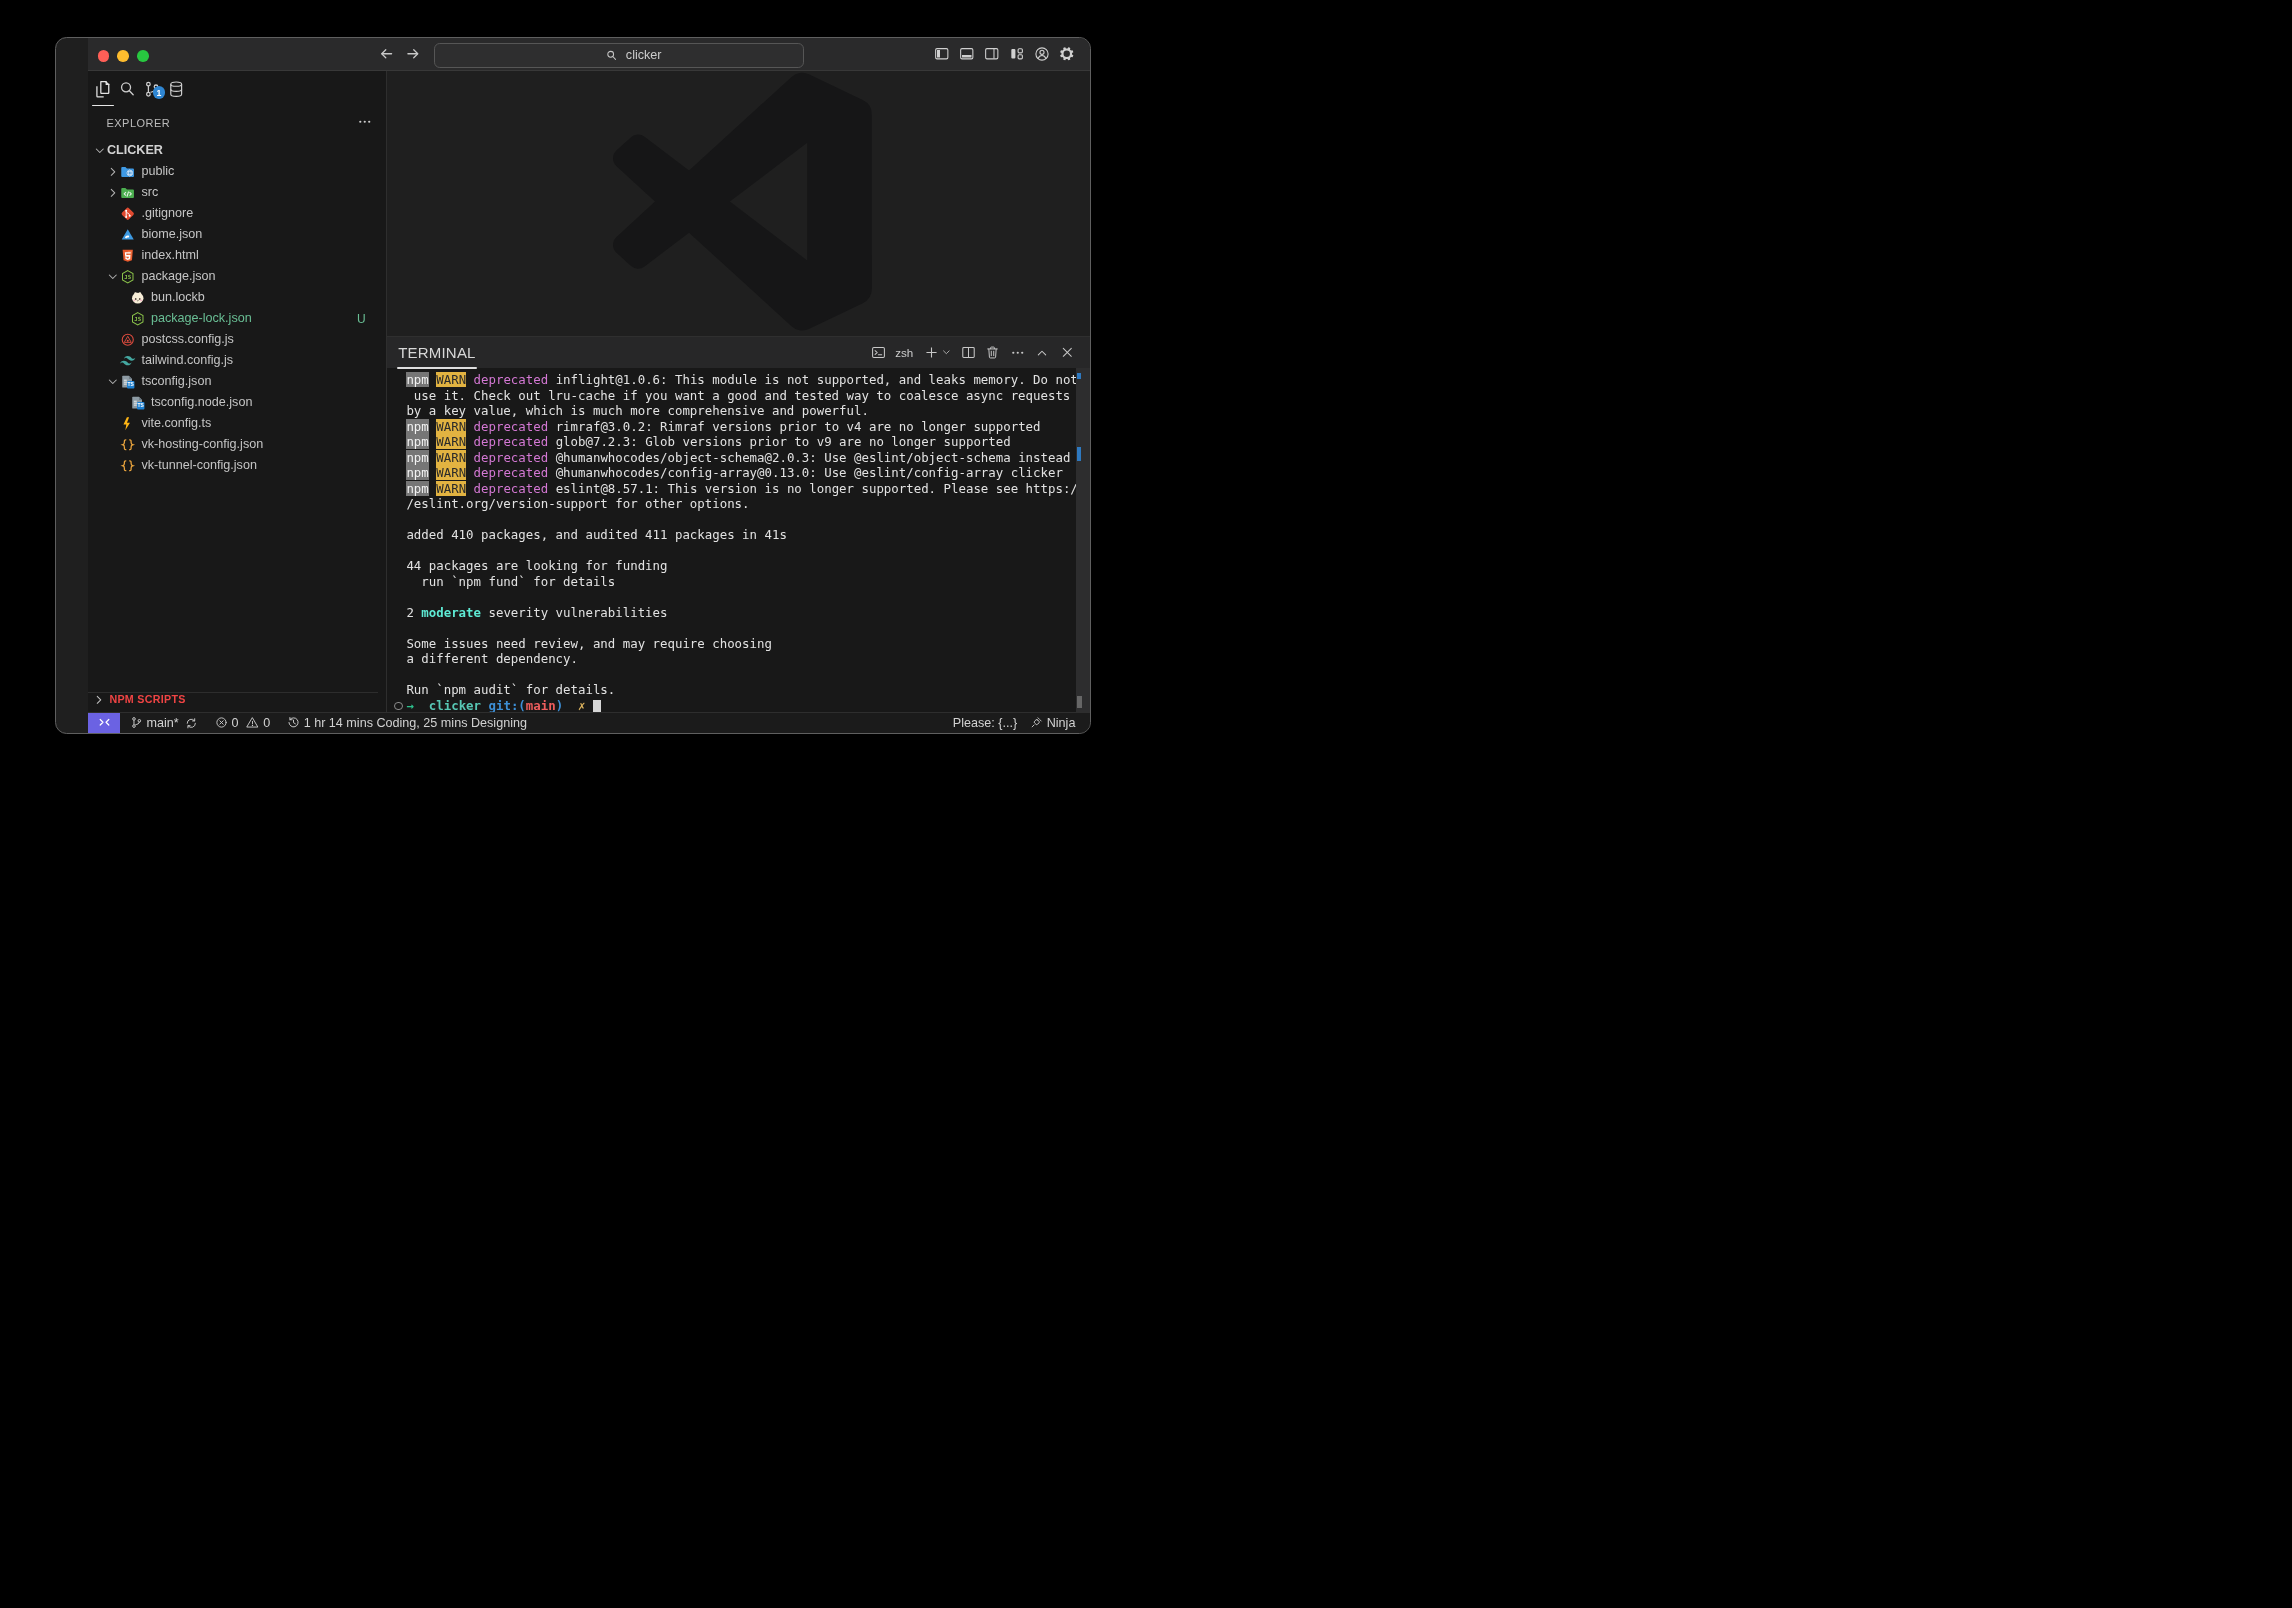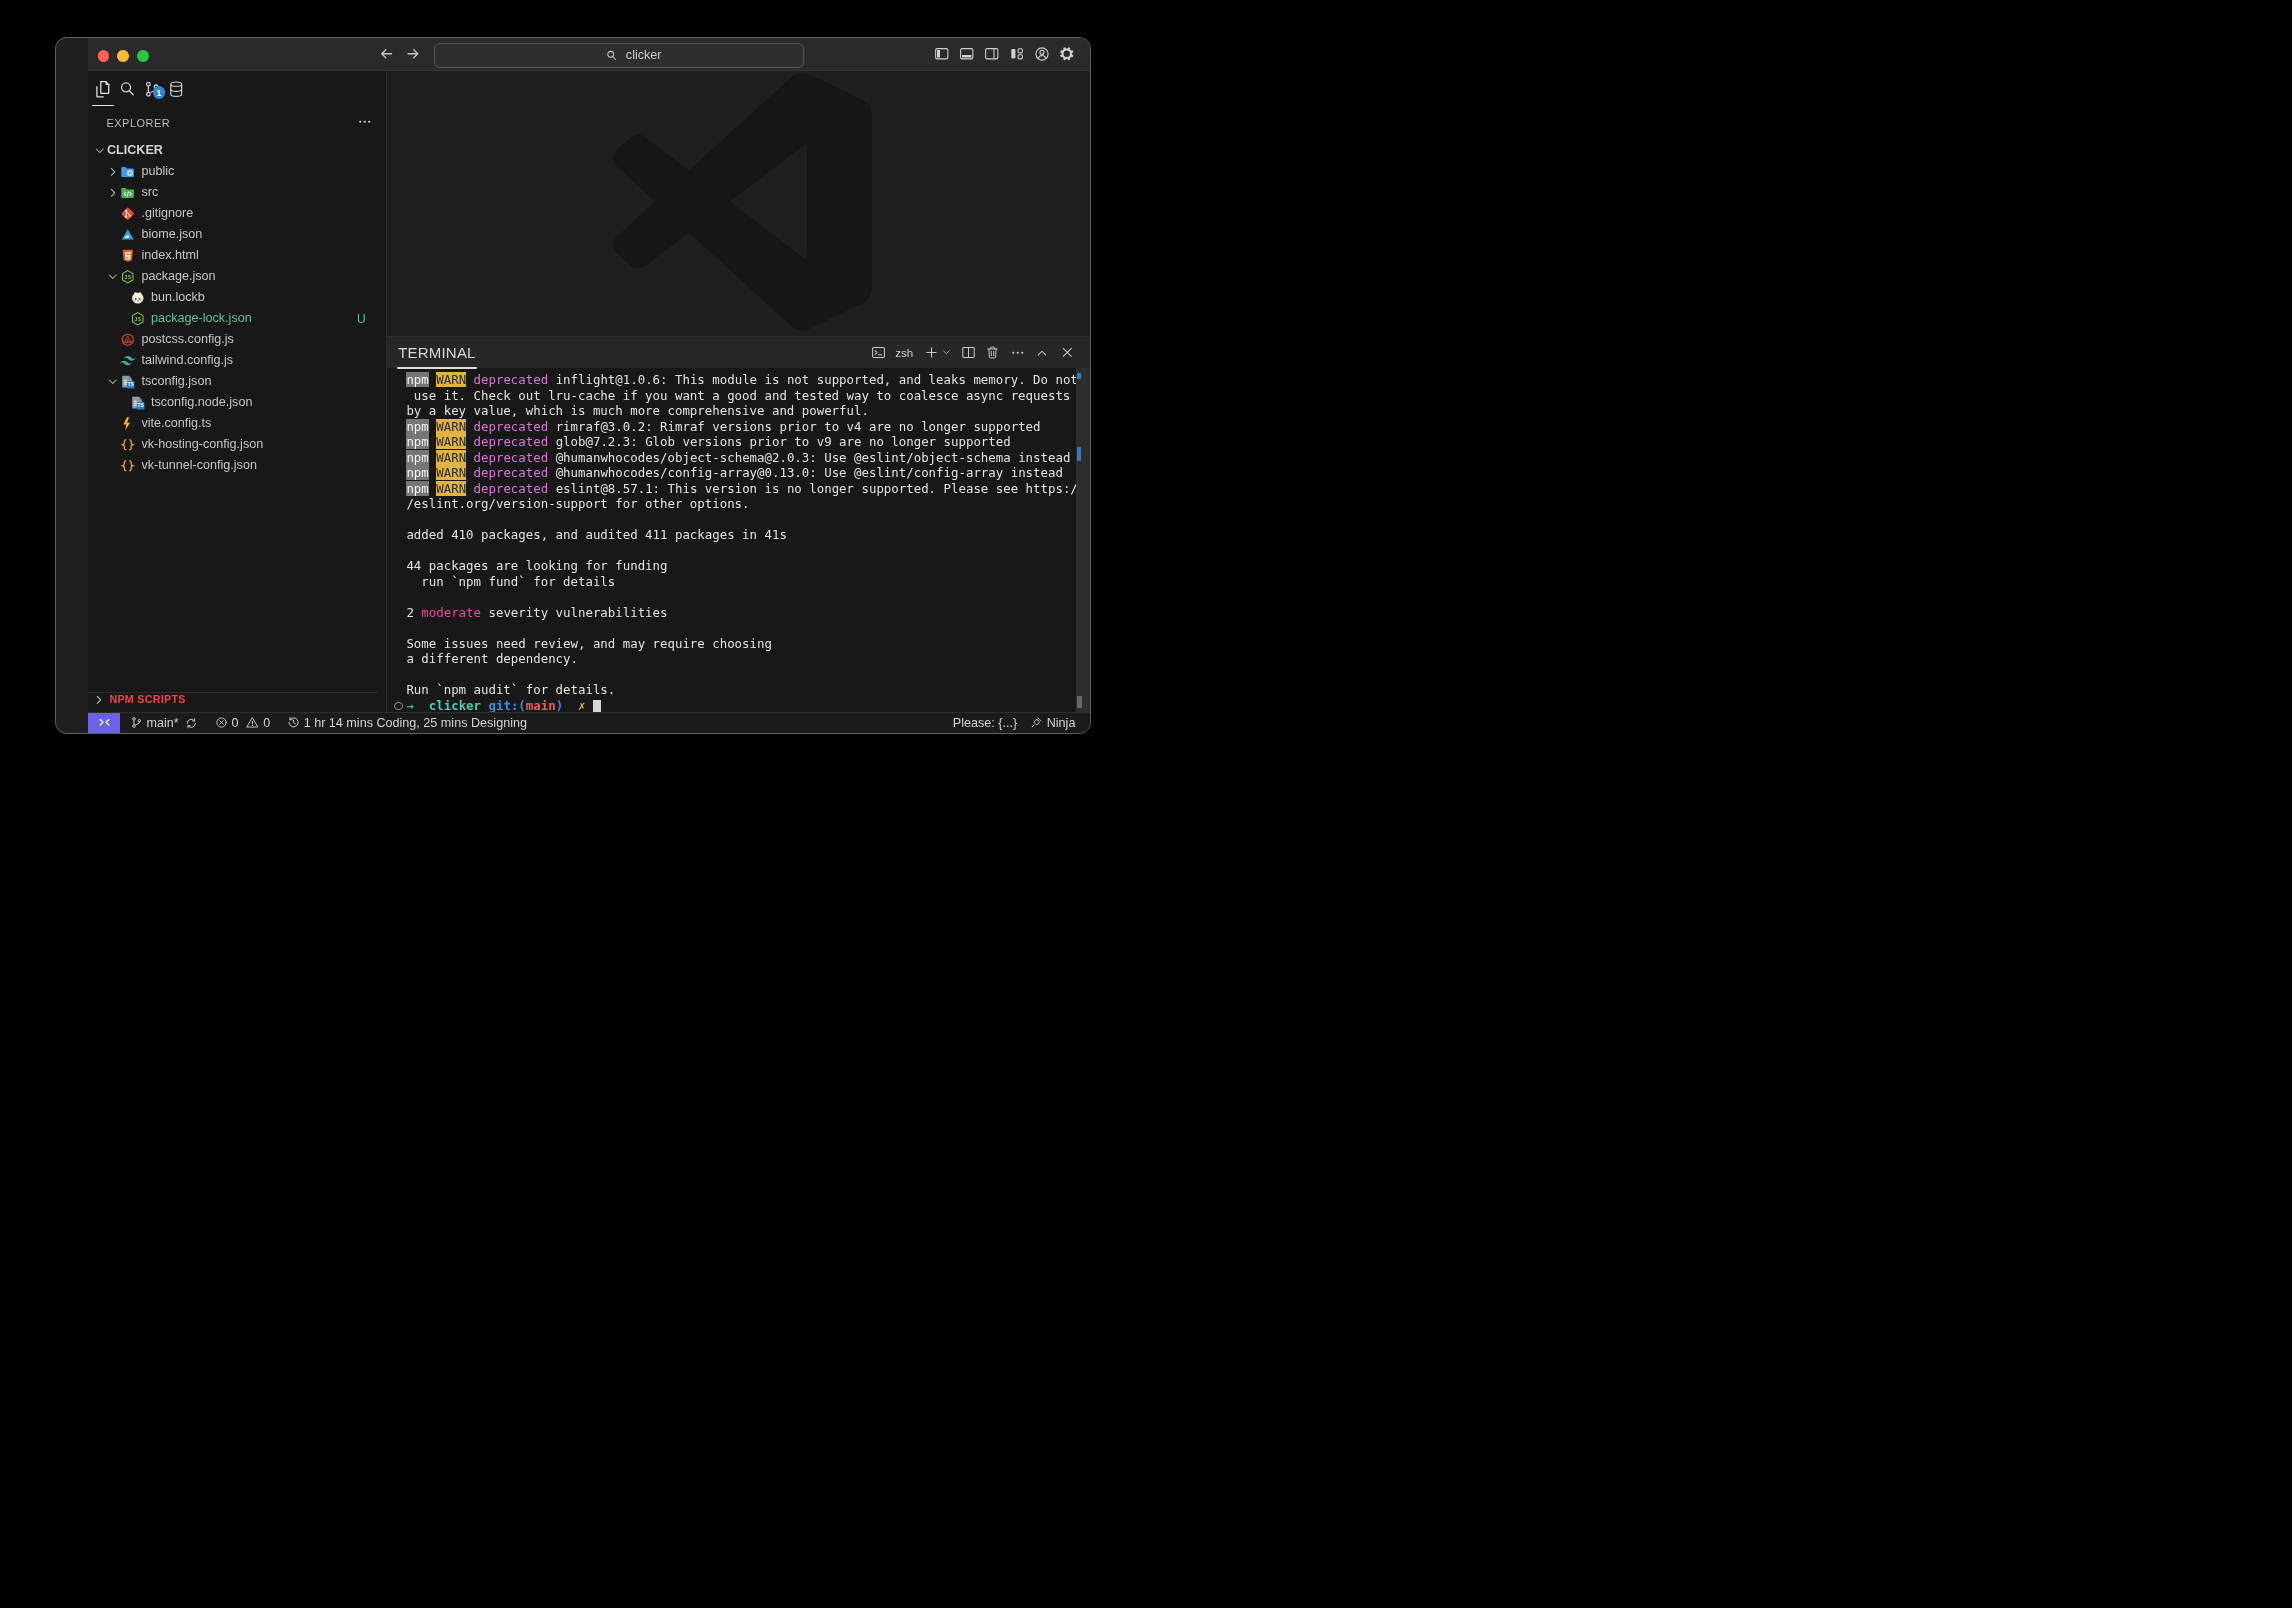--- a/index.html
+++ b/index.html
@@ -75,21 +75,21 @@
   .pa { display:flex; align-items:center; justify-content:center; }
   .zsh-label { font-size:11.6px; color:#cccccc; margin-left:4.9px; }
   
   .terminal { position:absolute; left:0; right:13.6px; top:31px; bottom:0;
     padding:4.4px 0 0 19.4px; font-family:"DejaVu Sans Mono",monospace;
     font-size:12.4px; line-height:15.5px; color:#e2e2e2; overflow:hidden; }
   .tl { height:15.5px; white-space:pre; }
   .seg-npm { background:#767676; color:#f2f2f2; }
   .seg-warn { background:#e2b341; color:#2a2a2a; }
   .seg-dep { color:#d478d4; }
-  .seg-y { color:#ec4899; font-weight:400; }
+  .seg-y { color:#5eead4; font-weight:700; }
   .seg-parrow { color:#2dc08d; font-weight:700; display:inline-block; width:7.5px; }
   .seg-pdir { color:#57c7b4; font-weight:700; }
   .seg-pgit { color:#3d8fd6; font-weight:700; }
   .seg-pbranch { color:#ef5e5e; font-weight:700; }
   .seg-px { color:#ddb45e; display:inline-block; width:7.5px; }
   .seg-cursor { display:inline-block; width:7.5px; height:14px; background:#d6d6d6;
     vertical-align:-2.4px; }
   .prompt-line { position:relative; }
   .prompt-deco { position:absolute; left:-12px; top:3.9px; width:8.3px; height:8.3px;
     border:1.3px solid #8b8b8b; border-radius:50%; }
@@ -645,21 +645,21 @@
               </span>
           </div>
         </div>
         <div class="terminal" id="terminal">
             <div class="tl"><span class="seg-npm">npm</span><span> </span><span class="seg-warn">WARN</span><span> </span><span class="seg-dep">deprecated</span><span> inflight@1.0.6: This module is not supported, and leaks memory. Do not</span></div>
             <div class="tl"><span> use it. Check out lru-cache if you want a good and tested way to coalesce async requests</span></div>
             <div class="tl"><span>by a key value, which is much more comprehensive and powerful.</span></div>
             <div class="tl"><span class="seg-npm">npm</span><span> </span><span class="seg-warn">WARN</span><span> </span><span class="seg-dep">deprecated</span><span> rimraf@3.0.2: Rimraf versions prior to v4 are no longer supported</span></div>
             <div class="tl"><span class="seg-npm">npm</span><span> </span><span class="seg-warn">WARN</span><span> </span><span class="seg-dep">deprecated</span><span> glob@7.2.3: Glob versions prior to v9 are no longer supported</span></div>
             <div class="tl"><span class="seg-npm">npm</span><span> </span><span class="seg-warn">WARN</span><span> </span><span class="seg-dep">deprecated</span><span> @humanwhocodes/object-schema@2.0.3: Use @eslint/object-schema instead</span></div>
-            <div class="tl"><span class="seg-npm">npm</span><span> </span><span class="seg-warn">WARN</span><span> </span><span class="seg-dep">deprecated</span><span> @humanwhocodes/config-array@0.13.0: Use @eslint/config-array instead</span></div>
+            <div class="tl"><span class="seg-npm">npm</span><span> </span><span class="seg-warn">WARN</span><span> </span><span class="seg-dep">deprecated</span><span> @humanwhocodes/config-array@0.13.0: Use @eslint/config-array clicker</span></div>
             <div class="tl"><span class="seg-npm">npm</span><span> </span><span class="seg-warn">WARN</span><span> </span><span class="seg-dep">deprecated</span><span> eslint@8.57.1: This version is no longer supported. Please see https:/</span></div>
             <div class="tl"><span>/eslint.org/version-support for other options.</span></div>
             <div class="tl"><span></span></div>
             <div class="tl"><span>added 410 packages, and audited 411 packages in 41s</span></div>
             <div class="tl"><span></span></div>
             <div class="tl"><span>44 packages are looking for funding</span></div>
             <div class="tl"><span>  run `npm fund` for details</span></div>
             <div class="tl"><span></span></div>
             <div class="tl"><span>2 </span><span class="seg-y">moderate</span><span> severity vulnerabilities</span></div>
             <div class="tl"><span></span></div>

